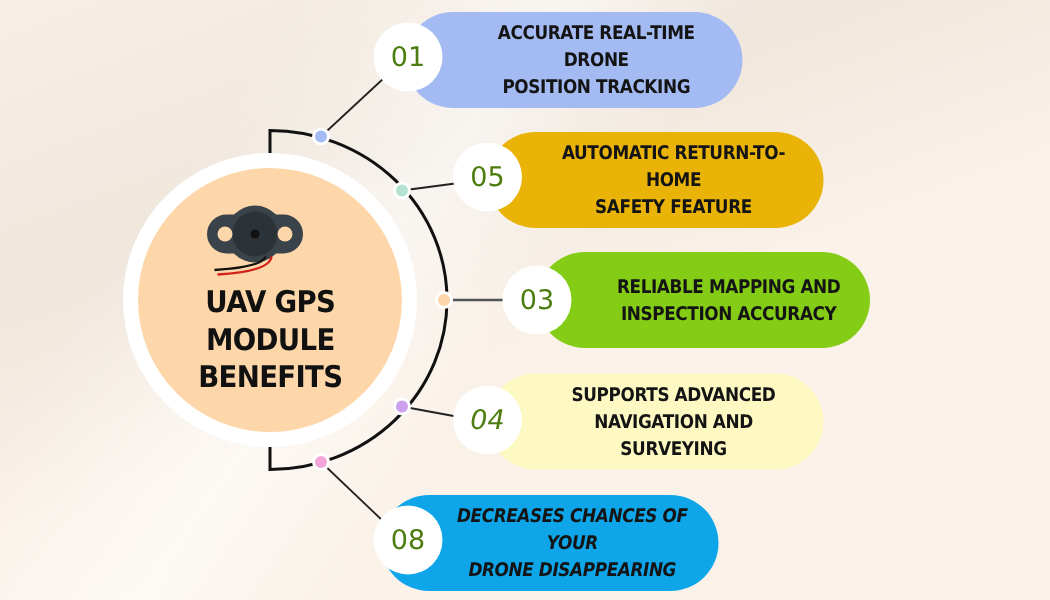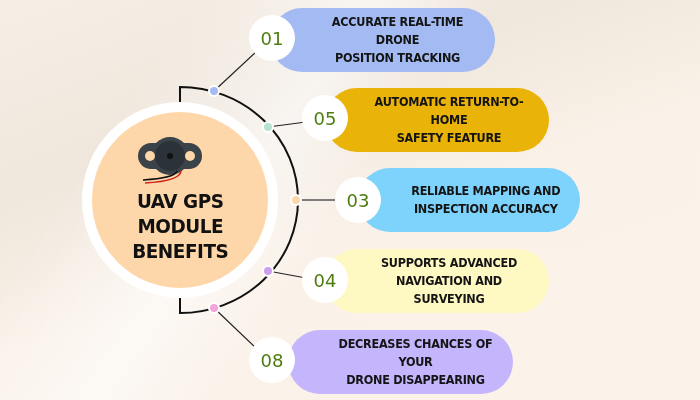--- a/index.html
+++ b/index.html
@@ -105,29 +105,29 @@
 POSITION TRACKING</span>
 </div>
 <div class="num" style="left:249px; top:15px;">01</div>
 
 <div class="pill" style="left:325px; top:88px; width:224px; background:#eab308;">
   <span class="pill-text" style="margin-left:24px;">AUTOMATIC RETURN-TO-HOME
 SAFETY FEATURE</span>
 </div>
 <div class="num" style="left:302px; top:95px;">05</div>
 
-<div class="pill" style="left:358px; top:168px; width:222px; background:#7dd3fc;">
+<div class="pill" style="left:358px; top:168px; width:222px; background:#84cc16;">
   <span class="pill-text" style="margin-left:34px;">RELIABLE MAPPING AND
 INSPECTION ACCURACY</span>
 </div>
 <div class="num" style="left:335px; top:177px;">03</div>
 
 <div class="pill" style="left:325px; top:249px; width:224px; background:#fef9c3;">
   <span class="pill-text" style="margin-left:24px;">SUPPORTS ADVANCED
 NAVIGATION AND SURVEYING</span>
 </div>
-<div class="num" style="left:302px; top:257px;">04</div>
+<div class="num" style="left:302px; top:257px;font-style:italic;">04</div>
 
-<div class="pill" style="left:288px; top:330px; width:225px; background:#c4b5fd;">
+<div class="pill" style="left:254px; top:330px; width:225px; background:#0ea5e9;font-style:italic;">
   <span class="pill-text" style="margin-left:30px;">DECREASES CHANCES OF YOUR
 DRONE DISAPPEARING</span>
 </div>
 <div class="num" style="left:249px; top:337px;">08</div>
 
 </body></html>

